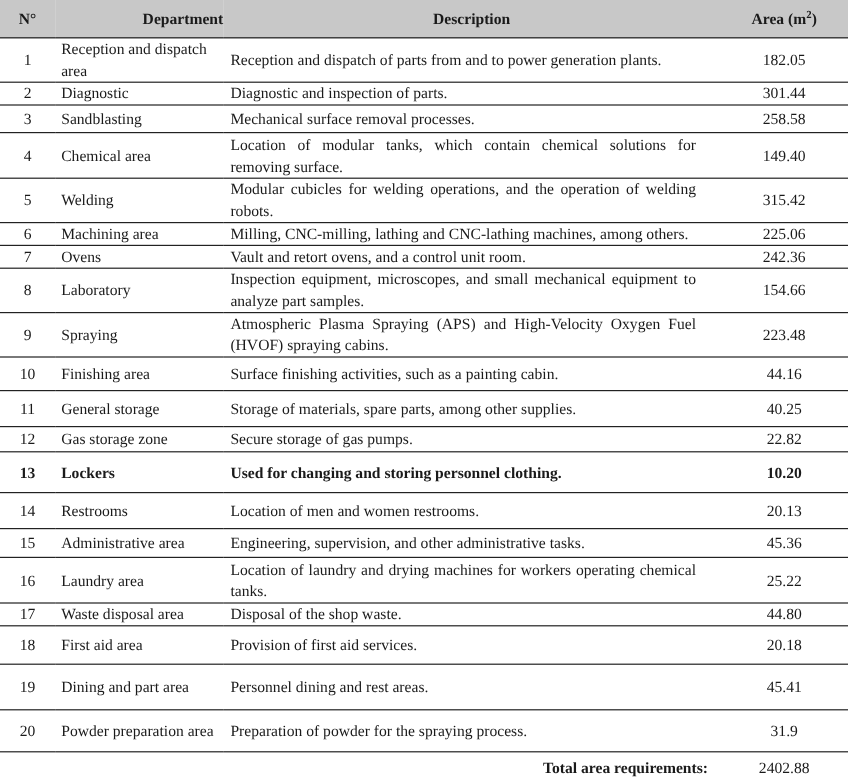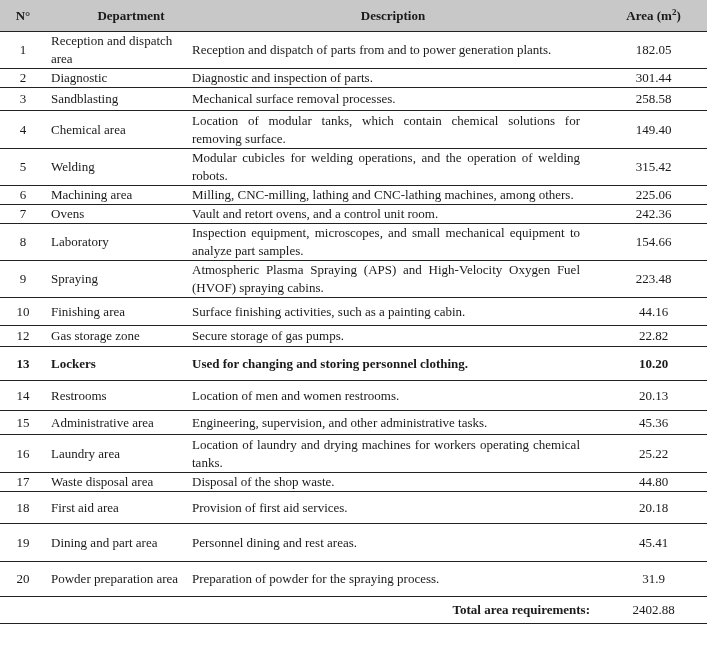--- a/index.html
+++ b/index.html
@@ -4,21 +4,21 @@
 <style>
   html, body { margin: 0; padding: 0; background: #ffffff; }
   body { width: 707px; height: 650px; overflow: hidden; font-family: "Liberation Serif", "DejaVu Serif", serif; color: #1a1a1a; }
   table { border-collapse: collapse; width: 707px; table-layout: fixed; font-size: 13px; line-height: 18px; }
   col.c-no { width: 46px; }
   col.c-dept { width: 140px; }
   col.c-desc { width: 414px; }
   col.c-area { width: 107px; }
   thead th { background: #c8c8c8; font-weight: bold; height: 31px; padding: 0; border-bottom: 1px solid #222; font-size: 13px; }
   th.h-no { text-align: center; }
-  th.h-dept { text-align: center; padding-left: 30px; }
+  th.h-dept { text-align: right; padding-left: 30px; }
   th.h-desc { }
   th.h-area { }
   tbody td { border-bottom: 1px solid #222; padding: 0 4px; vertical-align: middle; }
   td.no { text-align: center; padding: 0; }
   td.dept { padding-left: 5px; padding-right: 6px; }
   td.desc { text-align: justify; padding-left: 6px; padding-right: 20px; }
   td.area { text-align: center; }
   tr.total td { border-bottom: 1px solid #222; }
   td.total-label { text-align: right; font-weight: bold; padding-right: 10px; }
   sup { font-size: 9px; line-height: 0; }
@@ -95,20 +95,26 @@
         <td class="dept">Spraying</td>
         <td class="desc">Atmospheric Plasma Spraying (APS) and High-Velocity Oxygen Fuel (HVOF) spraying cabins.</td>
         <td class="area">223.48</td>
       </tr>
       <tr style="height: 28px; padding-left: 44px;">
         <td class="no">10</td>
         <td class="dept">Finishing area</td>
         <td class="desc">Surface finishing activities, such as a painting cabin.</td>
         <td class="area">44.16</td>
       </tr>
+      <tr style="height: 30px;">
+        <td class="no">11</td>
+        <td class="dept">General storage</td>
+        <td class="desc">Storage of materials, spare parts, among other supplies.</td>
+        <td class="area">40.25</td>
+      </tr>
       <tr style="height: 21px; margin-left: 23px;">
         <td class="no">12</td>
         <td class="dept">Gas storage zone</td>
         <td class="desc">Secure storage of gas pumps.</td>
         <td class="area">22.82</td>
       </tr>
       <tr style="height: 34px; font-weight: bold;">
         <td class="no">13</td>
         <td class="dept">Lockers</td>
         <td class="desc">Used for changing and storing personnel clothing.</td>

